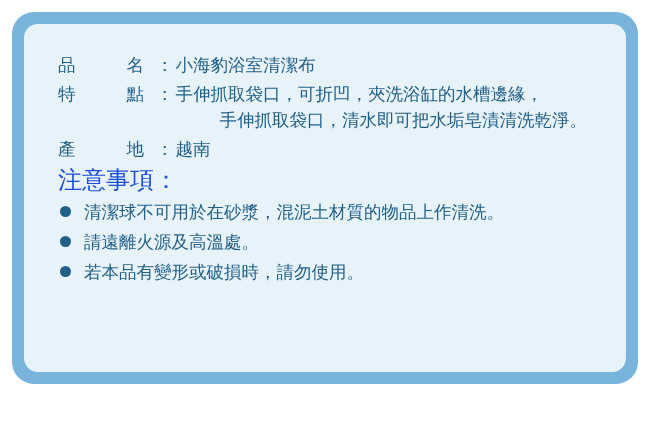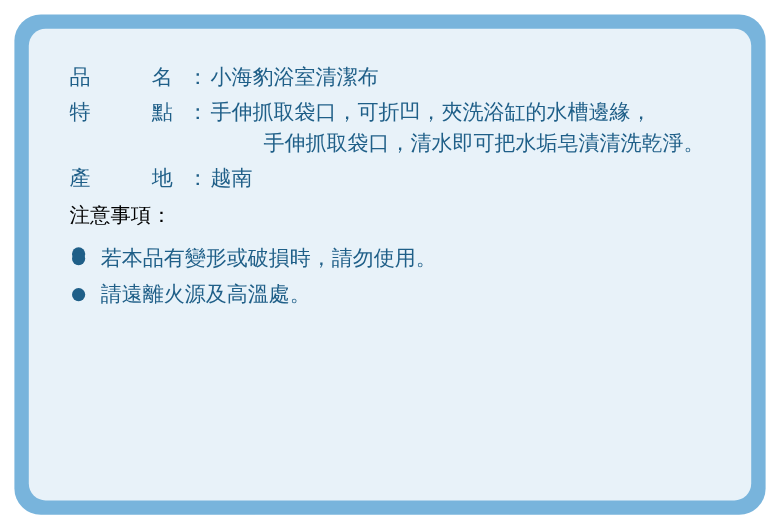--- a/index.html
+++ b/index.html
@@ -11,21 +11,21 @@
     height: 441px;
     background: #ffffff;
     font-family: "DejaVu Sans", sans-serif;
     overflow: hidden;
   }
   .card {
     position: absolute;
     left: 12px;
     top: 12px;
     width: 626px;
-    height: 417px;
+    height: 372px;
     box-sizing: border-box;
     background: #78b4dc;
     border-radius: 22px;
   }
   .inner {
     position: absolute;
     left: 12px;
     top: 12px;
     right: 12px;
     bottom: 12px;
@@ -65,22 +65,22 @@
     padding-right: 2px;
   }
   td.value {
     white-space: normal;
   }
   .value .cont {
     display: block;
     padding-left: 44px;
   }
   .notes-title {
-    color: #000000;
-    font-size: 17px;
+    color: #1d4ed8;
+    font-size: 24px;
     line-height: 26px;
     margin: 2px 0 4px 0;
   }
   ul.notes {
     list-style: none;
     margin: 0;
     padding: 0;
   }
   ul.notes li {
     color: #1f5f88;
@@ -125,19 +125,19 @@
           <td class="label"><span class="lbl-spread">產地</span></td>
           <td class="colon">：</td>
           <td class="value">越南</td>
         </tr>
       </tbody>
     </table>
 
     <div class="notes-title">注意事項：</div>
 
     <ul class="notes">
-      <li><span class="bullet"></span></li>
+      <li><span class="bullet"></span><span>清潔球不可用於在砂漿，混泥土材質的物品上作清洗。</span></li>
+      <li><span class="bullet"></span><span>請遠離火源及高溫處。</span></li>
       <li><span class="bullet"></span><span>若本品有變形或破損時，請勿使用。</span></li>
-      <li><span class="bullet"></span><span>請遠離火源及高溫處。</span></li>
     </ul>
 
   </div>
 </div>
 
 </body></html>

